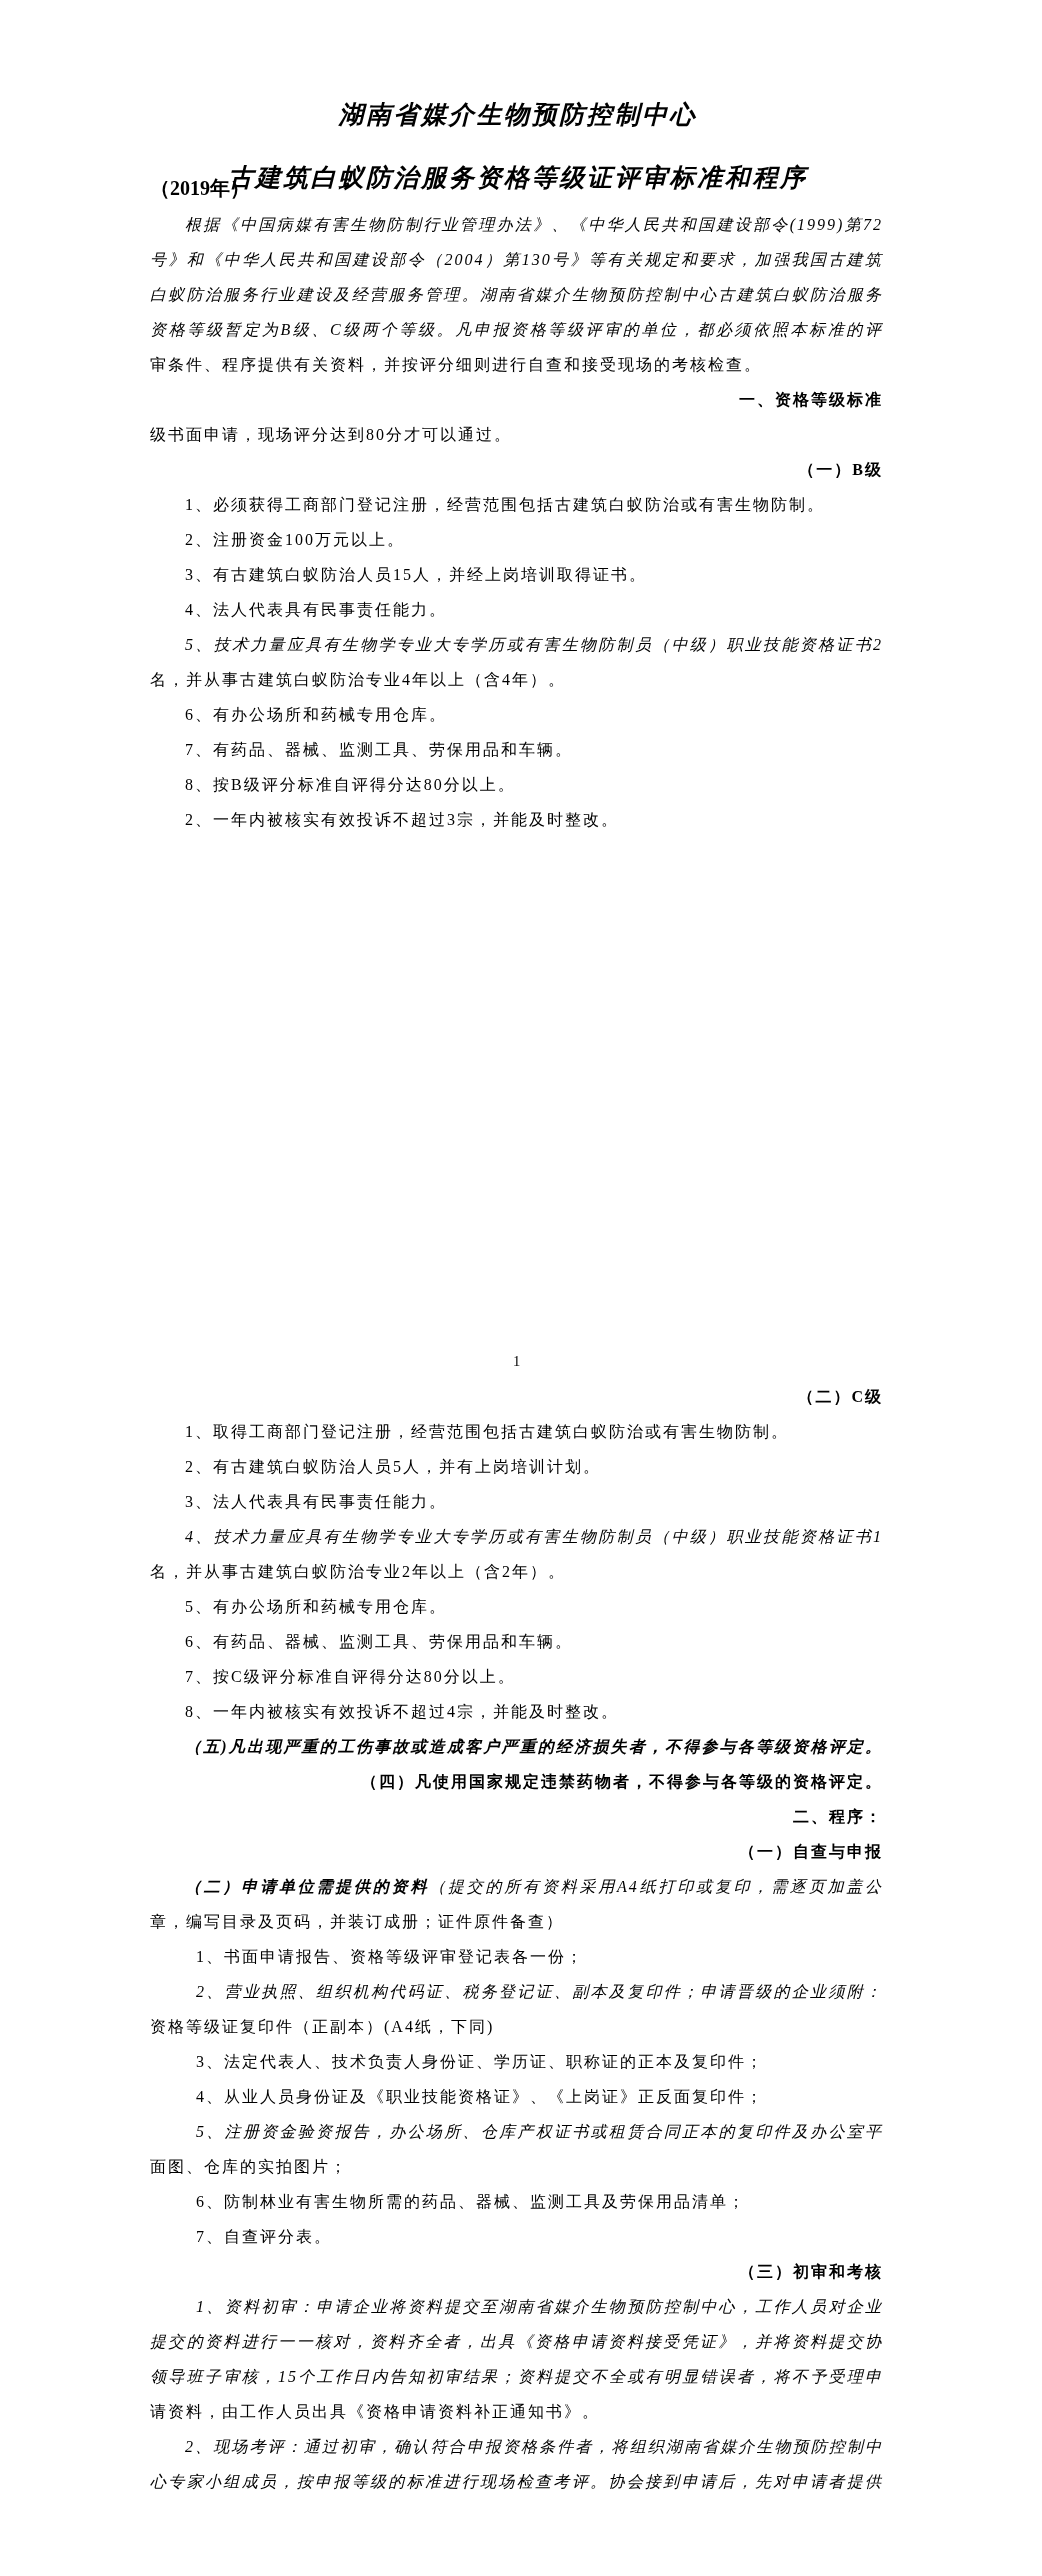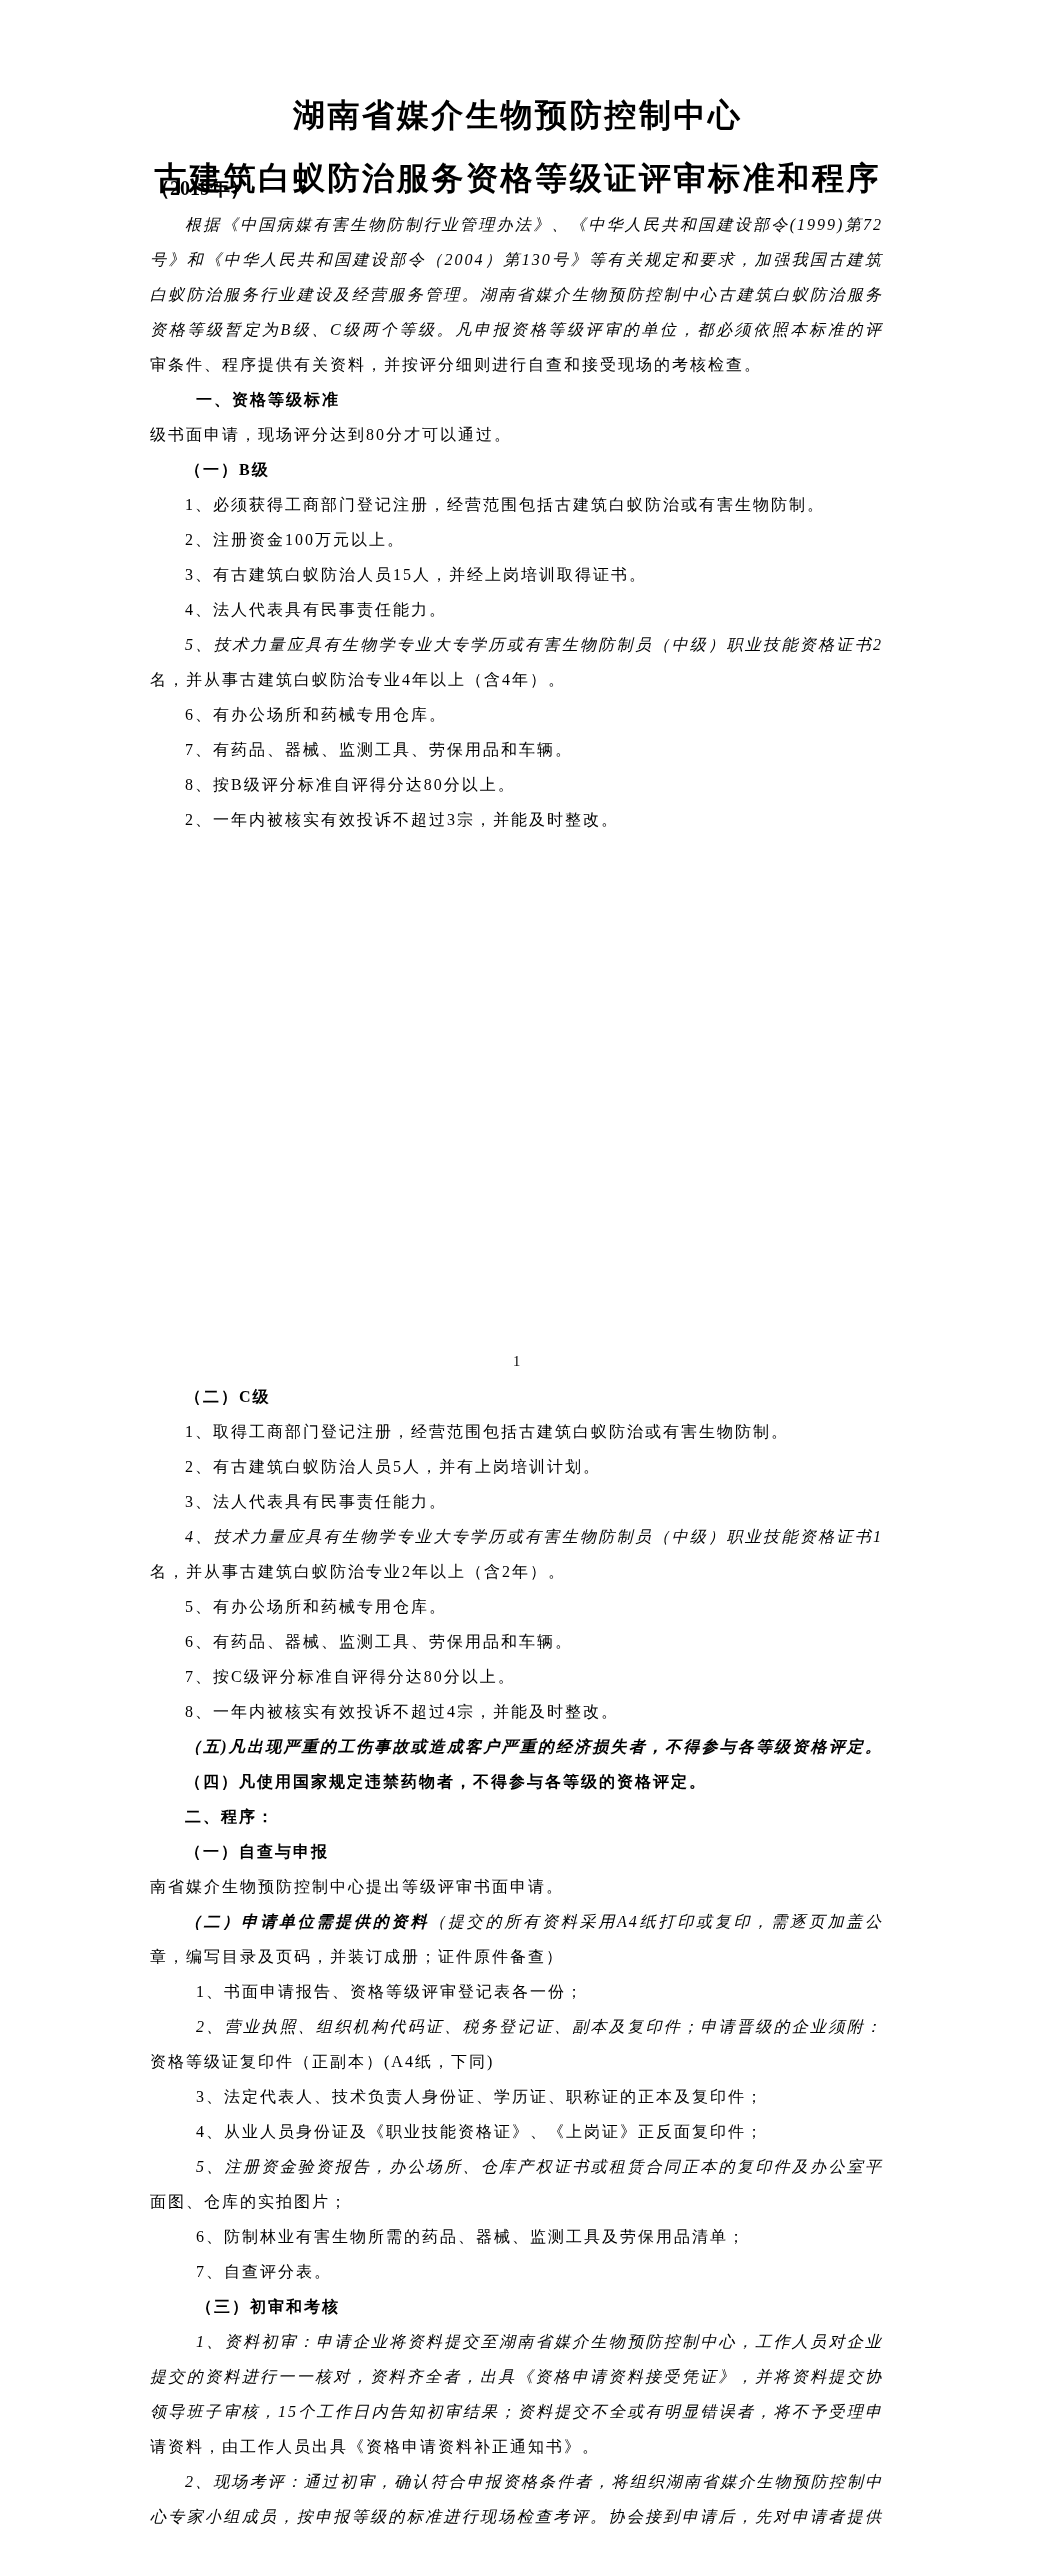--- a/index.html
+++ b/index.html
@@ -15,26 +15,27 @@
       color: #000000;
       font-family: "Liberation Serif", "DejaVu Serif", serif;
     }
     .title {
       position: absolute;
       left: 150px;
       width: 733px;
       text-align: center;
       font-family: "DejaVu Sans", "Liberation Sans", sans-serif;
       font-weight: bold;
-      font-size: 32px;
+      font-size: 25px;
       line-height: 32px;
       letter-spacing: 2.6px;
       padding-left: 2.6px;
       box-sizing: border-box;
       white-space: nowrap;
+      font-style: italic;
     }
     .t1 { top: 99px; }
     .t2 { top: 142px; margin-top: 20px; }
     .year {
       position: absolute;
       left: 150px;
       width: 733px;
       top: 175px;
       line-height: 26px;
       font-weight: bold;
@@ -59,21 +60,21 @@
     .j {
       white-space: normal;
       text-align: justify;
       text-align-last: justify;
       text-justify: inter-character;
       overflow: hidden;
       font-style: italic;
     }
     .i1 { text-indent: 35px; }
     .i2 { text-indent: 46px; }
-    .b { font-weight: bold; }
+    .b { font-weight: bold; text-align: right; }
     .pagenum {
       position: absolute;
       left: 150px;
       width: 733px;
       top: 1348px;
       line-height: 26px;
       text-align: center;
       font-size: 14.5px;
     }
   </style>
@@ -120,21 +121,20 @@
   <div class="ln i1">6、有药品、器械、监测工具、劳保用品和车辆。</div>
   <div class="ln i1">7、按C级评分标准自评得分达80分以上。</div>
   <div class="ln i1">8、一年内被核实有效投诉不超过4宗，并能及时整改。</div>
 
   <div class="ln i1 b j">（五)凡出现严重的工伤事故或造成客户严重的经济损失者，不得参与各等级资格评定。</div>
   <div class="ln i1 b">（四）凡使用国家规定违禁药物者，不得参与各等级的资格评定。</div>
 
   <div class="ln i1 b">二、程序：</div>
 
   <div class="ln i1 b">（一）自查与申报</div>
-  <div class="ln">南省媒介生物预防控制中心提出等级评审书面申请。</div>
 
   <div class="ln i1 j"><span class="b">（二）申请单位需提供的资料</span><span>（提交的所有资料采用A4纸打印或复印，需逐页加盖公</span></div>
   <div class="ln">章，编写目录及页码，并装订成册；证件原件备查）</div>
   <div class="ln i2">1、书面申请报告、资格等级评审登记表各一份；</div>
   <div class="ln i2 j">2、营业执照、组织机构代码证、税务登记证、副本及复印件；申请晋级的企业须附：</div>
   <div class="ln">资格等级证复印件（正副本）(A4纸，下同)</div>
   <div class="ln i2">3、法定代表人、技术负责人身份证、学历证、职称证的正本及复印件；</div>
   <div class="ln i2">4、从业人员身份证及《职业技能资格证》、《上岗证》正反面复印件；</div>
   <div class="ln i2 j">5、注册资金验资报告，办公场所、仓库产权证书或租赁合同正本的复印件及办公室平</div>
   <div class="ln">面图、仓库的实拍图片；</div>

